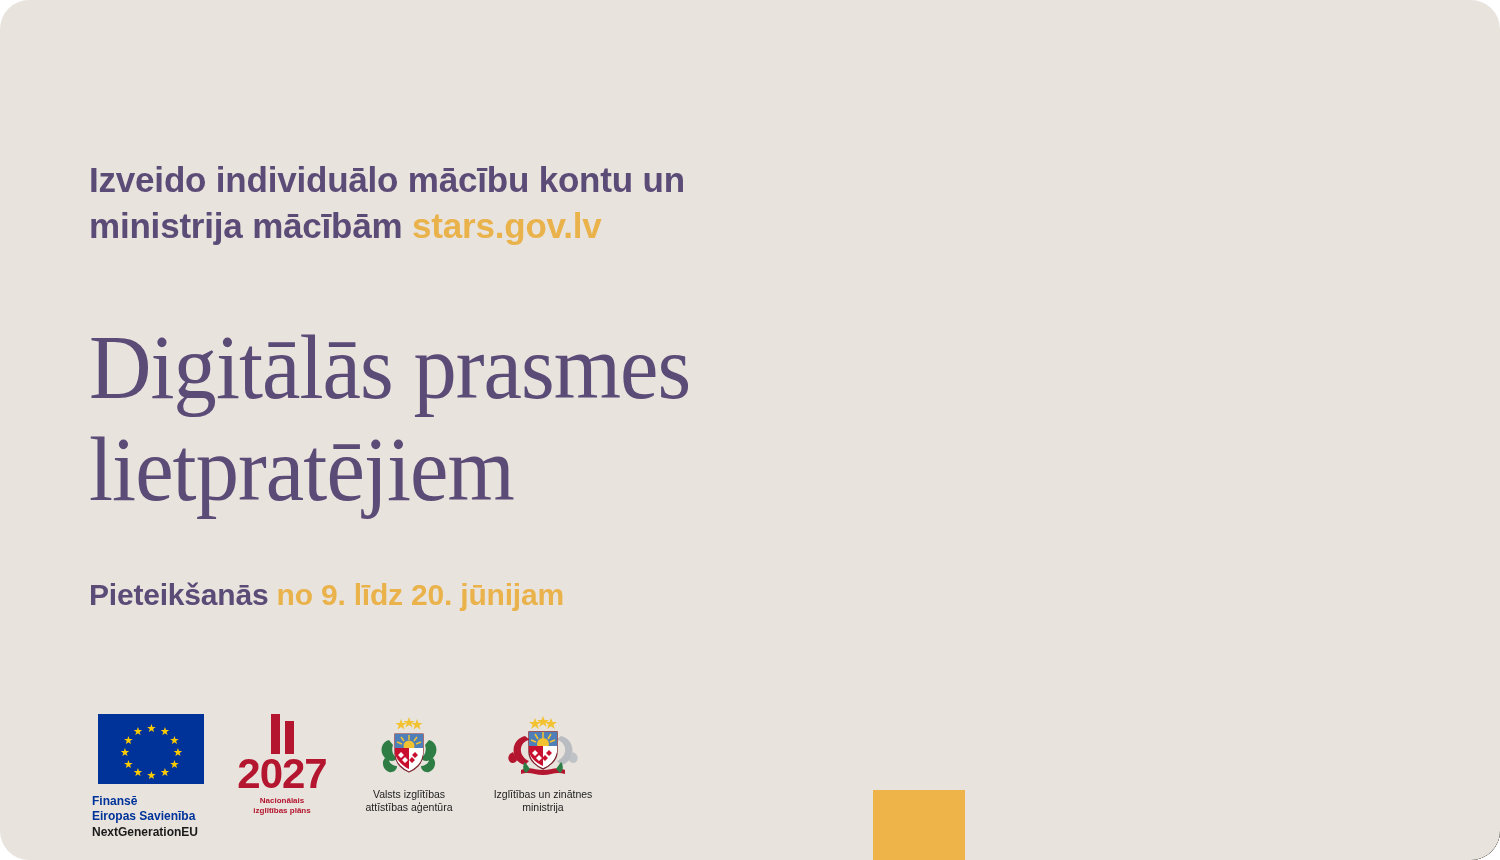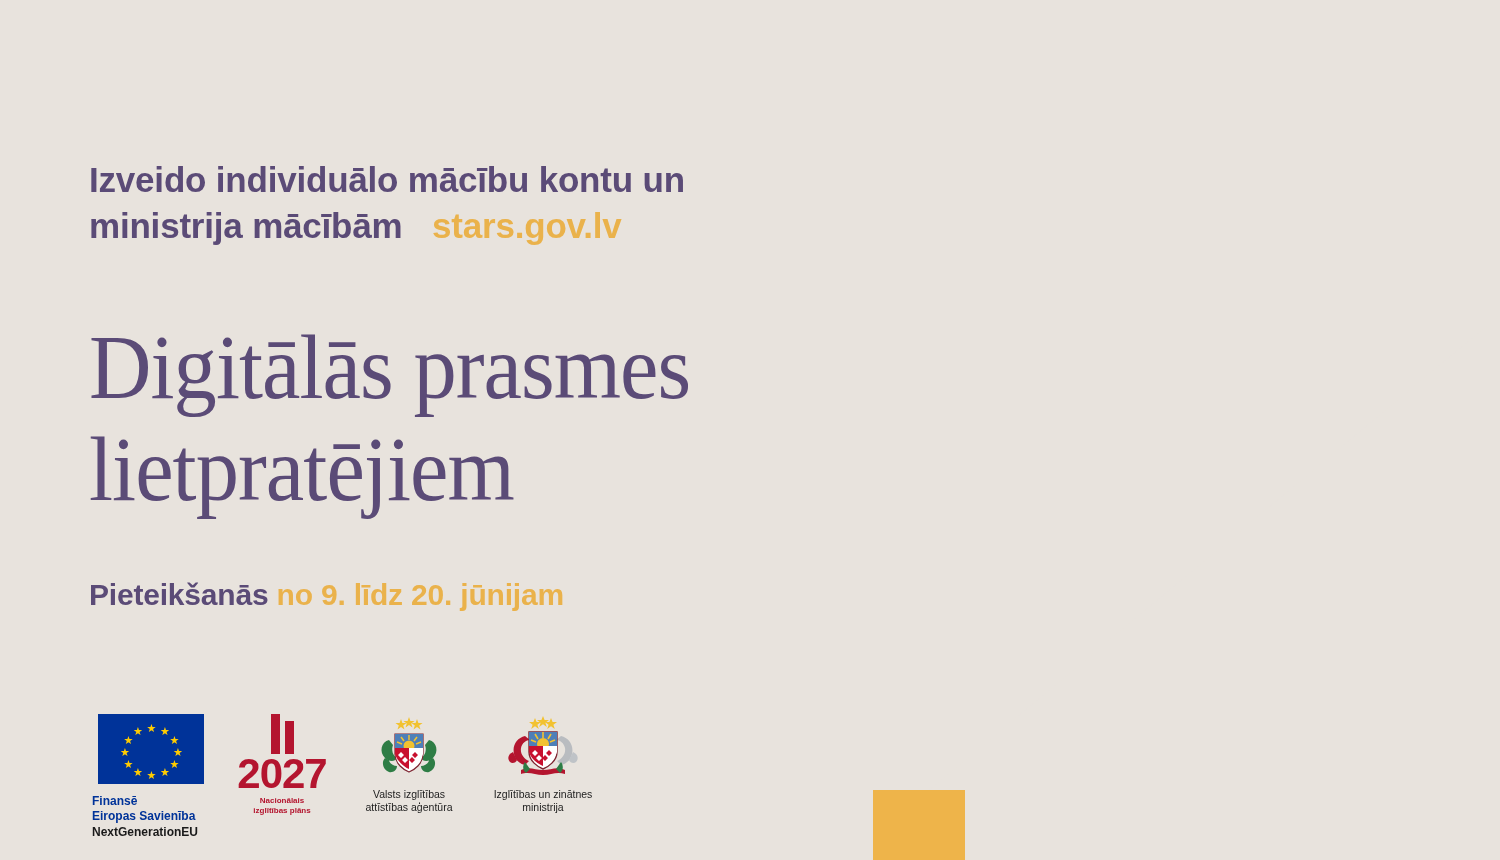--- a/index.html
+++ b/index.html
@@ -3,20 +3,21 @@
 <meta charset="utf-8">
 <style>
   html,body{margin:0;padding:0;background:#ffffff;}
   body{font-family:"Liberation Sans",sans-serif;}
 
   .poster{
     position:relative;
     width:1500px;height:860px;
     overflow:hidden;
     background:#E8E3DD;
+    border-radius:29px;
   }
 
   
   .photo-wrap{
     position:absolute; top:0; right:0; width:700px; height:860px;
     clip-path: polygon(215.5% 0%, 100% 0%, 100% 100%, 15.5% 100%);
     overflow:hidden;
   }
   .photo{
     position:absolute; inset:0;
@@ -143,21 +144,21 @@
   }
 
   
   .content{ position:absolute; left:0; top:0; width:900px; height:860px; }
 
   .kicker{
     position:absolute; left:89px; top:157px; width:720px;
     font-size:35px; font-weight:600; line-height:1.32;
     color:#5B4B77; letter-spacing:-.2px;
   }
-  .kicker .brand{ color:#EAB24B; font-weight:700;margin-left:20px; }
+  .kicker .brand{ color:#EAB24B; font-weight:700; }
 
   .headline{
     position:absolute; left:89px; top:316px; width:800px;
     font-family:"Liberation Serif","DejaVu Serif",serif;
     font-size:92px; line-height:1.11; font-weight:400;
     color:#5B4B77; letter-spacing:-1px;
     transform:scaleX(.94); transform-origin:left top;
   }
 
   .dates{

